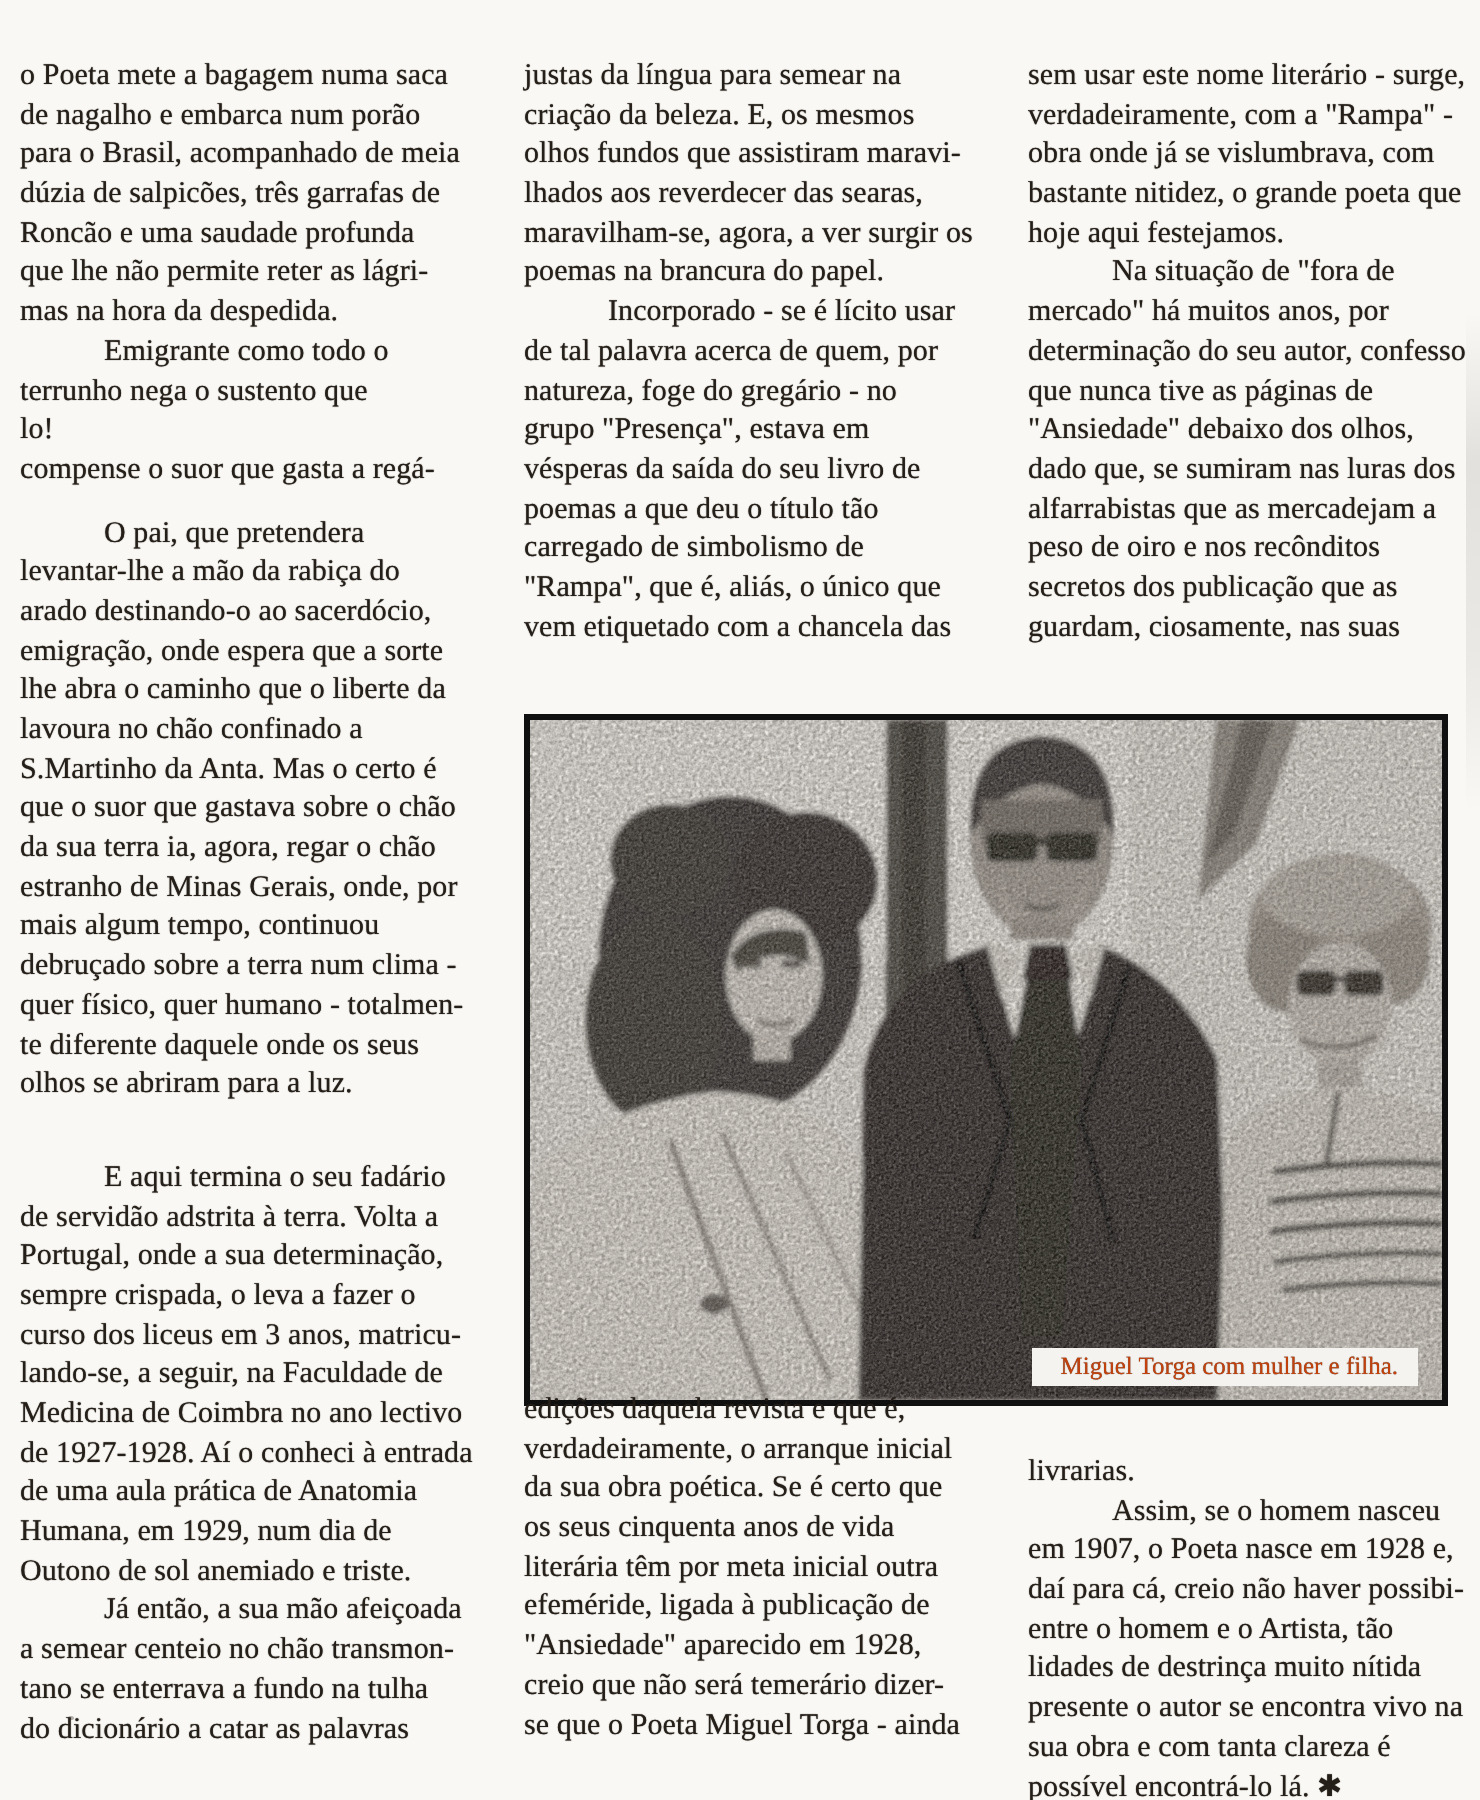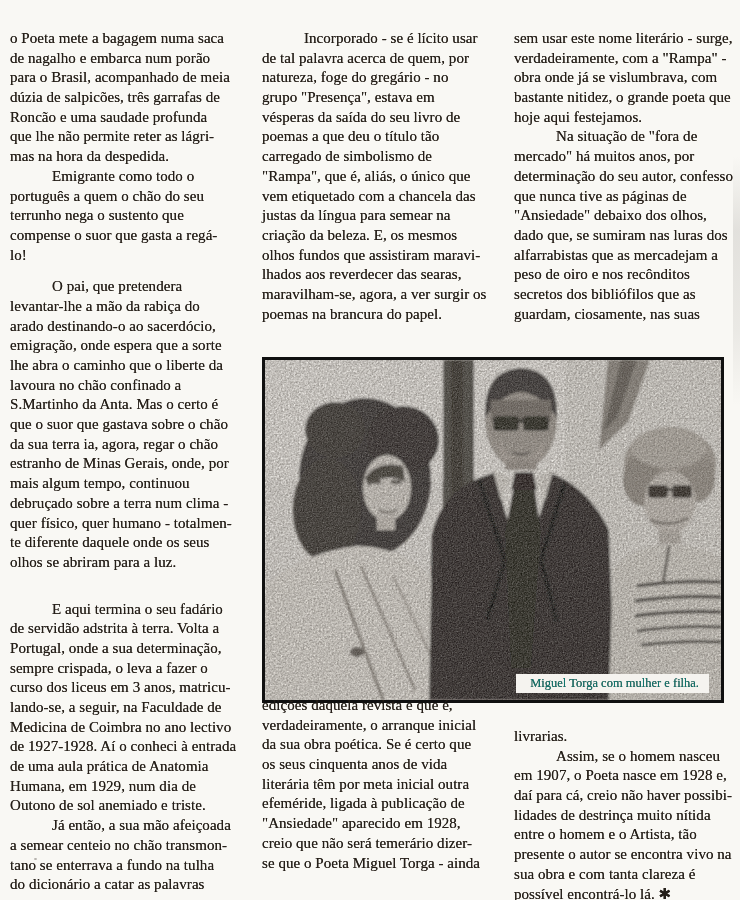--- a/index.html
+++ b/index.html
@@ -34,21 +34,21 @@
     width:456px;height:340px;
     border:3px solid #101010;
     background:#e9e6e1;
   }
   .photo svg{display:block;width:456px;height:340px;}
   .photo figcaption{
     position:absolute;right:12px;bottom:7px;
     background:#f5f3ef;
     padding:1px 10px 2px 14px;
     font-size:12.5px;line-height:16px;
-    color:#0f766e;
+    color:#c2410c;
     text-shadow:0 0 .4px rgba(38,30,22,.8);
   }
   
   .edge-smudge{
     position:absolute;right:0;top:140px;width:7px;height:250px;
     background:linear-gradient(to bottom, rgba(60,55,50,0), rgba(60,55,50,.12) 30%, rgba(60,55,50,.08) 70%, rgba(60,55,50,0));
   }
   .speck{position:absolute;background:rgba(50,44,38,.35);border-radius:50%;}
   .speck.s1{left:34px;top:842px;width:3px;height:2px;}
   .speck.s2{left:18px;top:893px;width:14px;height:2px;}
@@ -63,24 +63,23 @@
         <div class="line">o Poeta mete a bagagem numa saca</div>
         <div class="line">de nagalho e embarca num porão</div>
         <div class="line">para o Brasil, acompanhado de meia</div>
         <div class="line">dúzia de salpicões, três garrafas de</div>
         <div class="line">Roncão e uma saudade profunda</div>
         <div class="line">que lhe não permite reter as lágri-</div>
         <div class="line">mas na hora da despedida.</div>
       </div>
       <div class="para indent">
         <div class="line">Emigrante como todo o</div>
-        <div class="line">português a quem o chão do seu</div>
         <div class="line">terrunho nega o sustento que</div>
+        <div class="line">lo!</div>
         <div class="line">compense o suor que gasta a regá-</div>
-        <div class="line">lo!</div>
       </div>
       <div class="para indent">
         <div class="line">O pai, que pretendera</div>
         <div class="line">levantar-lhe a mão da rabiça do</div>
         <div class="line">arado destinando-o ao sacerdócio,</div>
         <div class="line">emigração, onde espera que a sorte</div>
         <div class="line">lhe abra o caminho que o liberte da</div>
         <div class="line">lavoura no chão confinado a</div>
         <div class="line">S.Martinho da Anta. Mas o certo é</div>
         <div class="line">que o suor que gastava sobre o chão</div>
@@ -106,58 +105,58 @@
         <div class="line">Outono de sol anemiado e triste.</div>
       </div>
       <div class="para indent">
         <div class="line">Já então, a sua mão afeiçoada</div>
         <div class="line">a semear centeio no chão transmon-</div>
         <div class="line">tano se enterrava a fundo na tulha</div>
         <div class="line">do dicionário a catar as palavras</div>
       </div>
     </section>
   <section class="col" id="col2top">
+      <div class="para">
+        <div class="line">justas da língua para semear na</div>
+        <div class="line">criação da beleza. E, os mesmos</div>
+        <div class="line">olhos fundos que assistiram maravi-</div>
+        <div class="line">lhados aos reverdecer das searas,</div>
+        <div class="line">maravilham-se, agora, a ver surgir os</div>
+        <div class="line">poemas na brancura do papel.</div>
+      </div>
       <div class="para indent">
         <div class="line">Incorporado - se é lícito  usar</div>
         <div class="line">de tal palavra acerca de quem, por</div>
         <div class="line">natureza, foge do gregário - no</div>
         <div class="line">grupo "Presença", estava em</div>
         <div class="line">vésperas da saída do seu livro de</div>
         <div class="line">poemas a que deu o título tão</div>
         <div class="line">carregado de simbolismo de</div>
         <div class="line">"Rampa", que é, aliás, o único que</div>
         <div class="line">vem etiquetado com a chancela das</div>
       </div>
-      <div class="para">
-        <div class="line">justas da língua para semear na</div>
-        <div class="line">criação da beleza. E, os mesmos</div>
-        <div class="line">olhos fundos que assistiram maravi-</div>
-        <div class="line">lhados aos reverdecer das searas,</div>
-        <div class="line">maravilham-se, agora, a ver surgir os</div>
-        <div class="line">poemas na brancura do papel.</div>
-      </div>
     </section>
   <section class="col" id="col3top">
       <div class="para">
         <div class="line">sem usar este nome literário - surge,</div>
         <div class="line">verdadeiramente, com a "Rampa" -</div>
         <div class="line">obra onde já se vislumbrava, com</div>
         <div class="line">bastante nitidez, o grande poeta que</div>
         <div class="line">hoje aqui festejamos.</div>
       </div>
       <div class="para indent">
         <div class="line">Na situação de "fora de</div>
         <div class="line">mercado" há muitos anos, por</div>
         <div class="line">determinação do seu autor, confesso</div>
         <div class="line">que nunca tive as páginas de</div>
         <div class="line">"Ansiedade" debaixo dos olhos,</div>
         <div class="line">dado que, se sumiram nas luras dos</div>
         <div class="line">alfarrabistas que as mercadejam a</div>
         <div class="line">peso de oiro e nos recônditos</div>
-        <div class="line">secretos dos bibliófilos que as</div>
+        <div class="line">secretos dos publicação que as</div>
         <div class="line">guardam, ciosamente, nas suas</div>
       </div>
     </section>
 
   <figure class="photo">
     <svg viewBox="0 0 456 340" aria-hidden="true">
       <defs>
         <filter id="soft" x="-10%" y="-10%" width="120%" height="120%">
           <feGaussianBlur stdDeviation="1.1"></feGaussianBlur>
         </filter>
@@ -268,22 +267,22 @@
       </div>
     </section>
   <section class="col" id="col3bottom">
       <div class="para">
         <div class="line">livrarias.</div>
       </div>
       <div class="para indent">
         <div class="line">Assim, se o homem nasceu</div>
         <div class="line">em 1907, o Poeta nasce em 1928 e,</div>
         <div class="line">daí para cá, creio não haver possibi-</div>
+        <div class="line">entre o homem e o Artista, tão</div>
         <div class="line">lidades de destrinça muito nítida</div>
-        <div class="line">entre o homem e o Artista, tão</div>
         <div class="line">presente o autor se encontra vivo na</div>
         <div class="line">sua obra e com tanta clareza é</div>
         <div class="line">possível encontrá-lo lá. ✱</div>
       </div>
     </section>
 
   <div class="edge-smudge"></div>
   <div class="speck s1"></div>
   <div class="speck s2"></div>
 </div>

